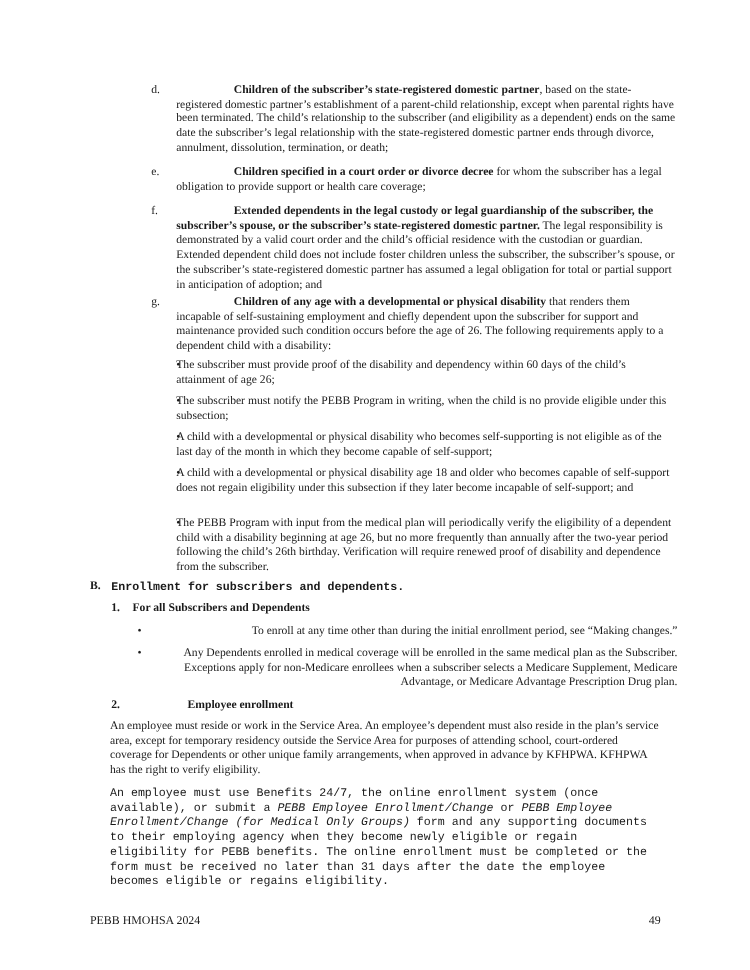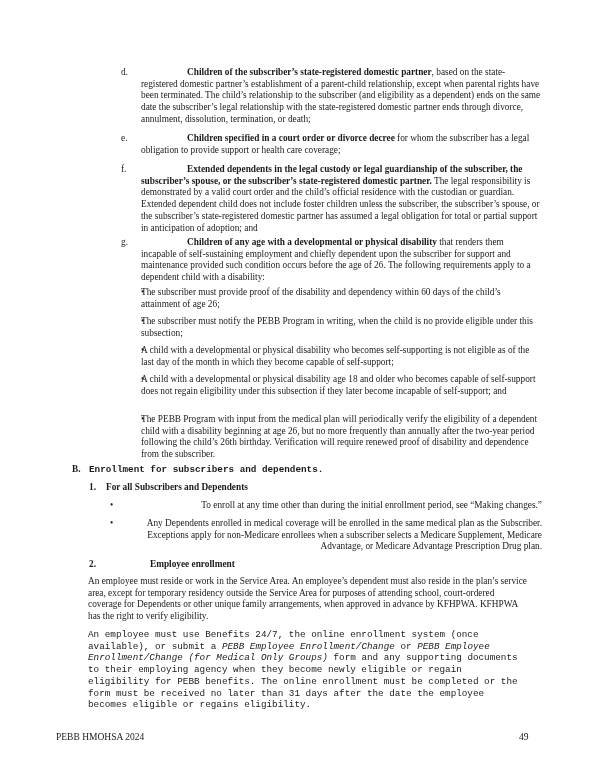--- a/index.html
+++ b/index.html
@@ -88,15 +88,15 @@
     <span>2.</span>
     <span style="position:absolute; left:17px; white-space:nowrap;padding-left:44px;">Employee enrollment</span>
   </div>
 
   <div class="para" style="top:576px;">An employee must reside or work in the Service Area. An employee’s dependent must also reside in the plan’s service area, except for temporary residency outside the Service Area for purposes of attending school, court-ordered coverage for Dependents or other unique family arrangements, when approved in advance by KFHPWA. KFHPWA has the right to verify eligibility.</div>
 
   <div class="para" style="top:629px;font-family:Liberation Mono, monospace;">
     <span>An employee must use Benefits 24/7, the online enrollment system (once available), or submit a </span><i>PEBB Employee Enrollment/Change</i><span> or </span><i>PEBB Employee Enrollment/Change (for Medical Only Groups)</i><span> form and any supporting documents to their employing agency when they become newly eligible or regain eligibility for PEBB benefits. The online enrollment must be completed or the form must be received no later than 31 days after the date the employee becomes eligible or regains eligibility.</span>
   </div>
 
-  <div class="footer" style="left:56px;">PEBB HMOHSA 2024</div>
+  <div class="footer" style="left:72px;">PEBB HMOHSA 2024</div>
   <div class="footer" style="left:519px;">49</div>
 </div>
 
 </body></html>

